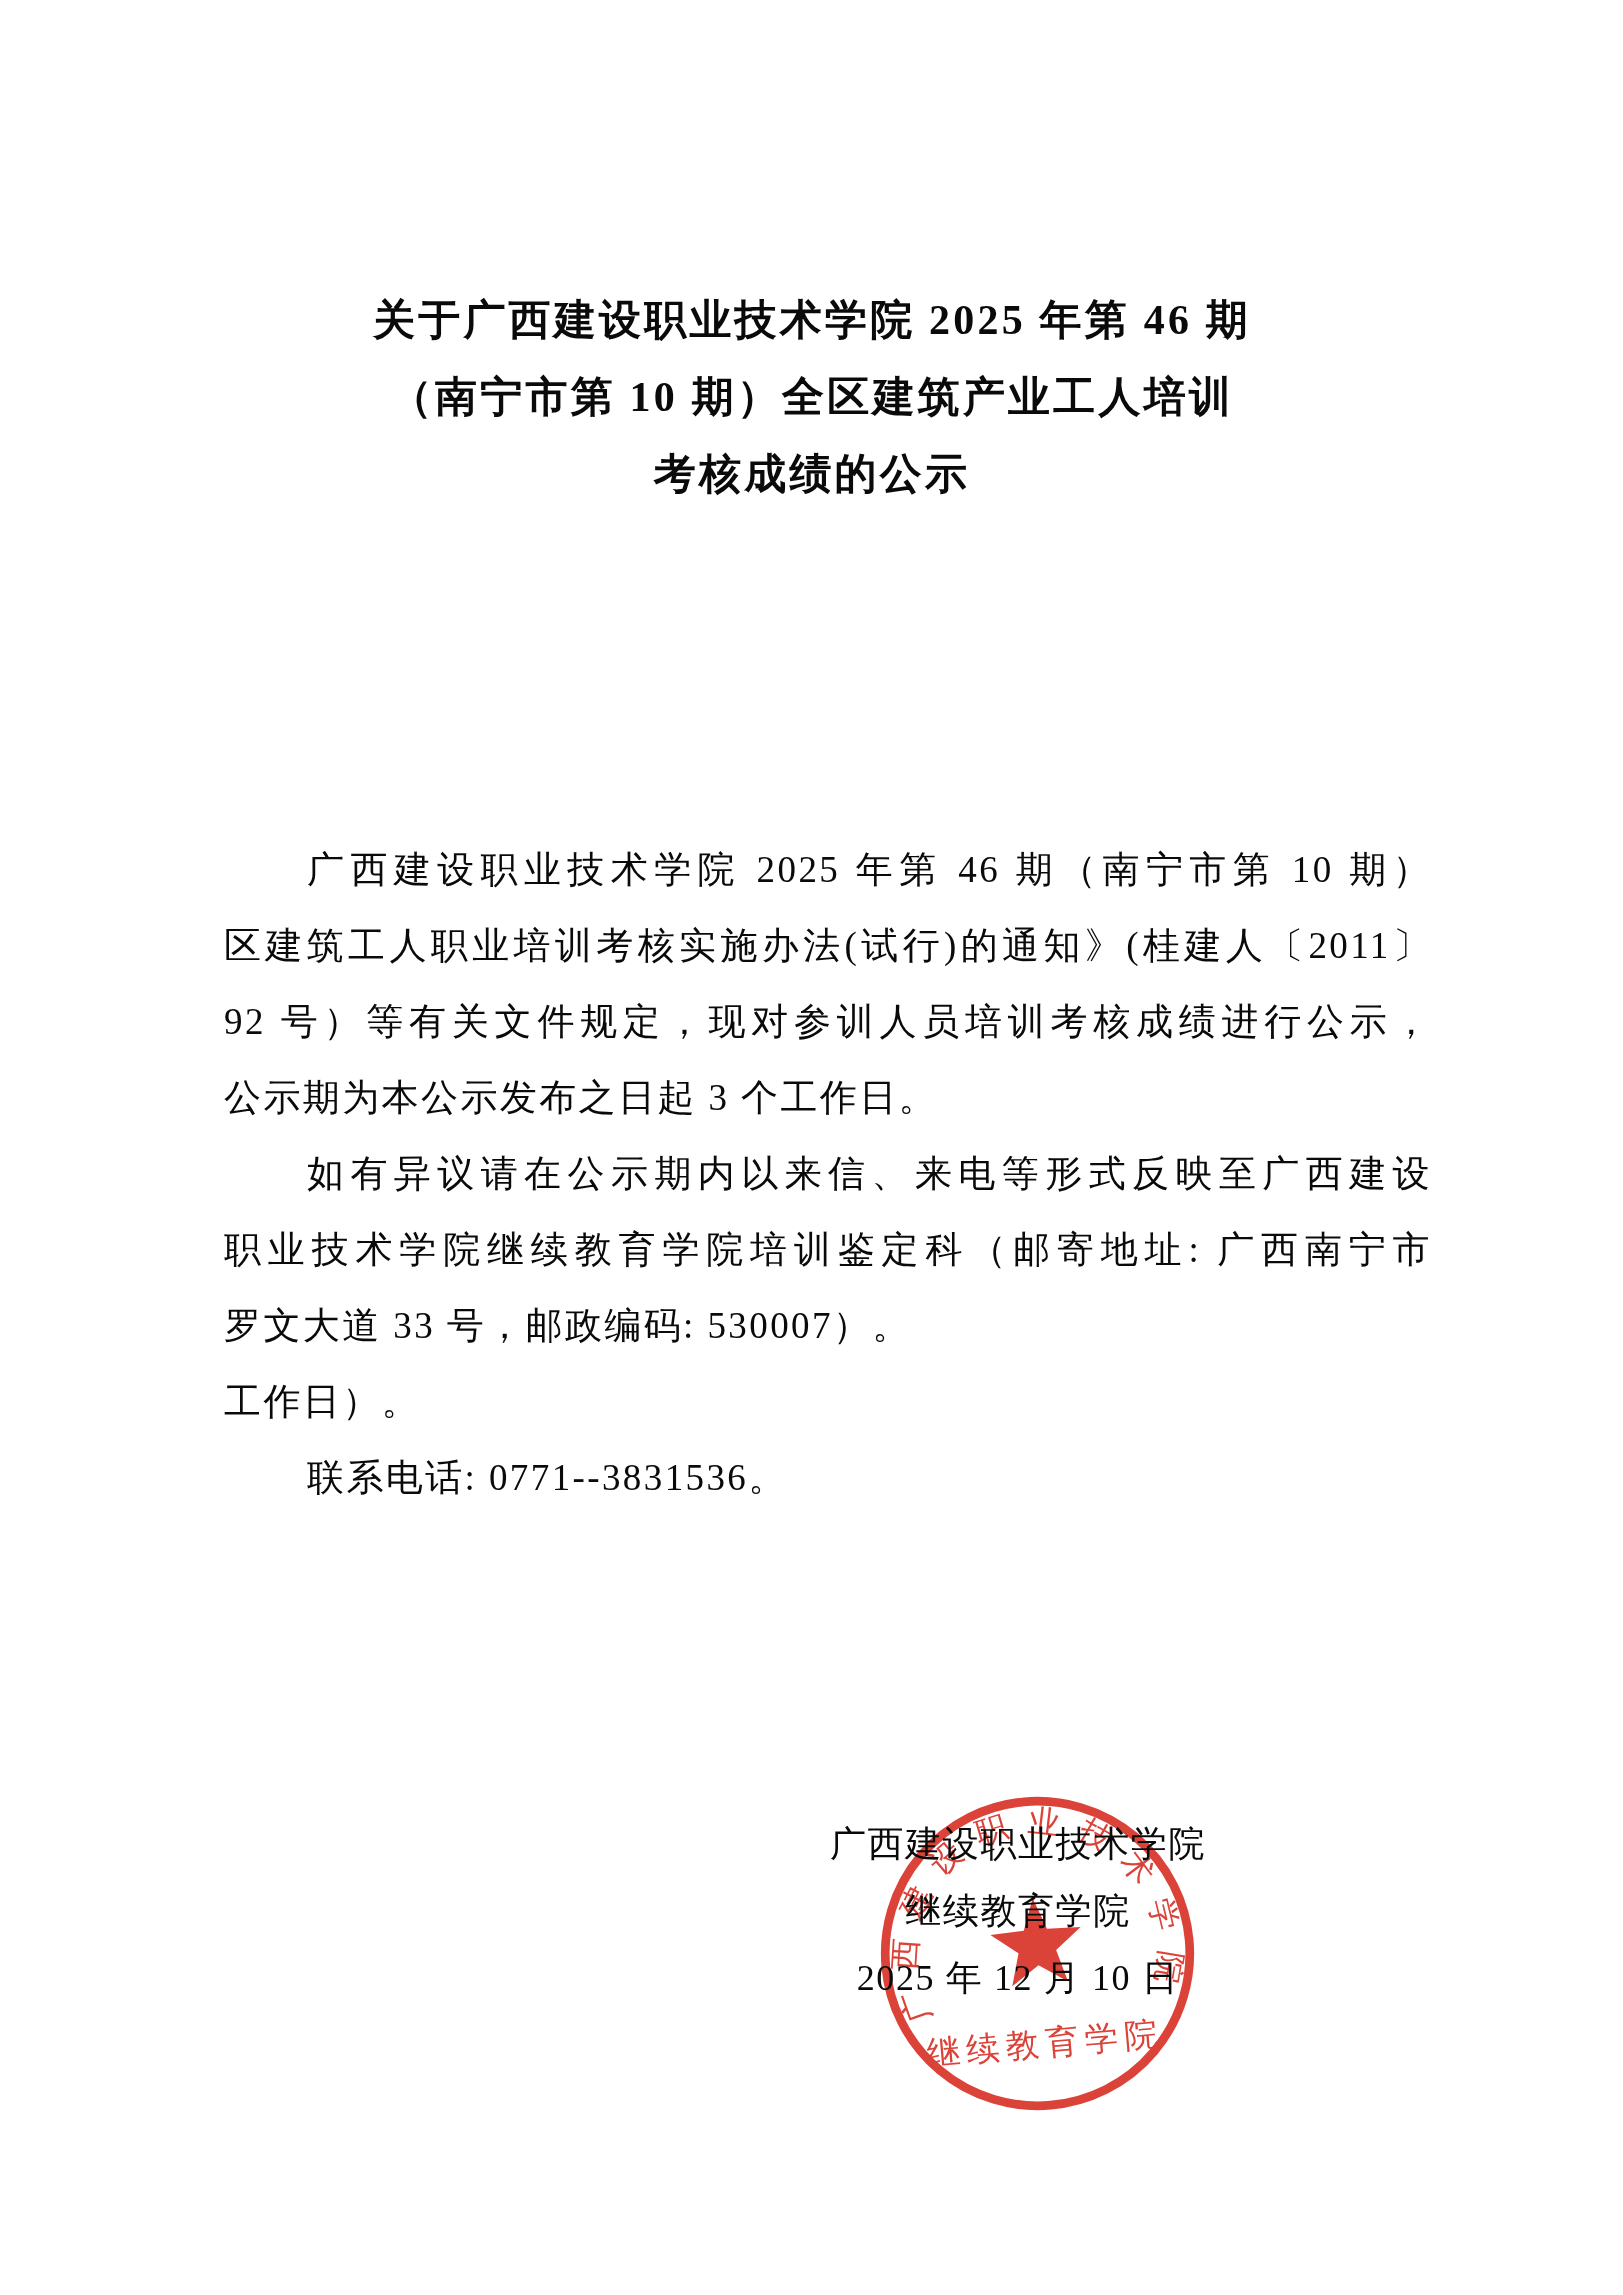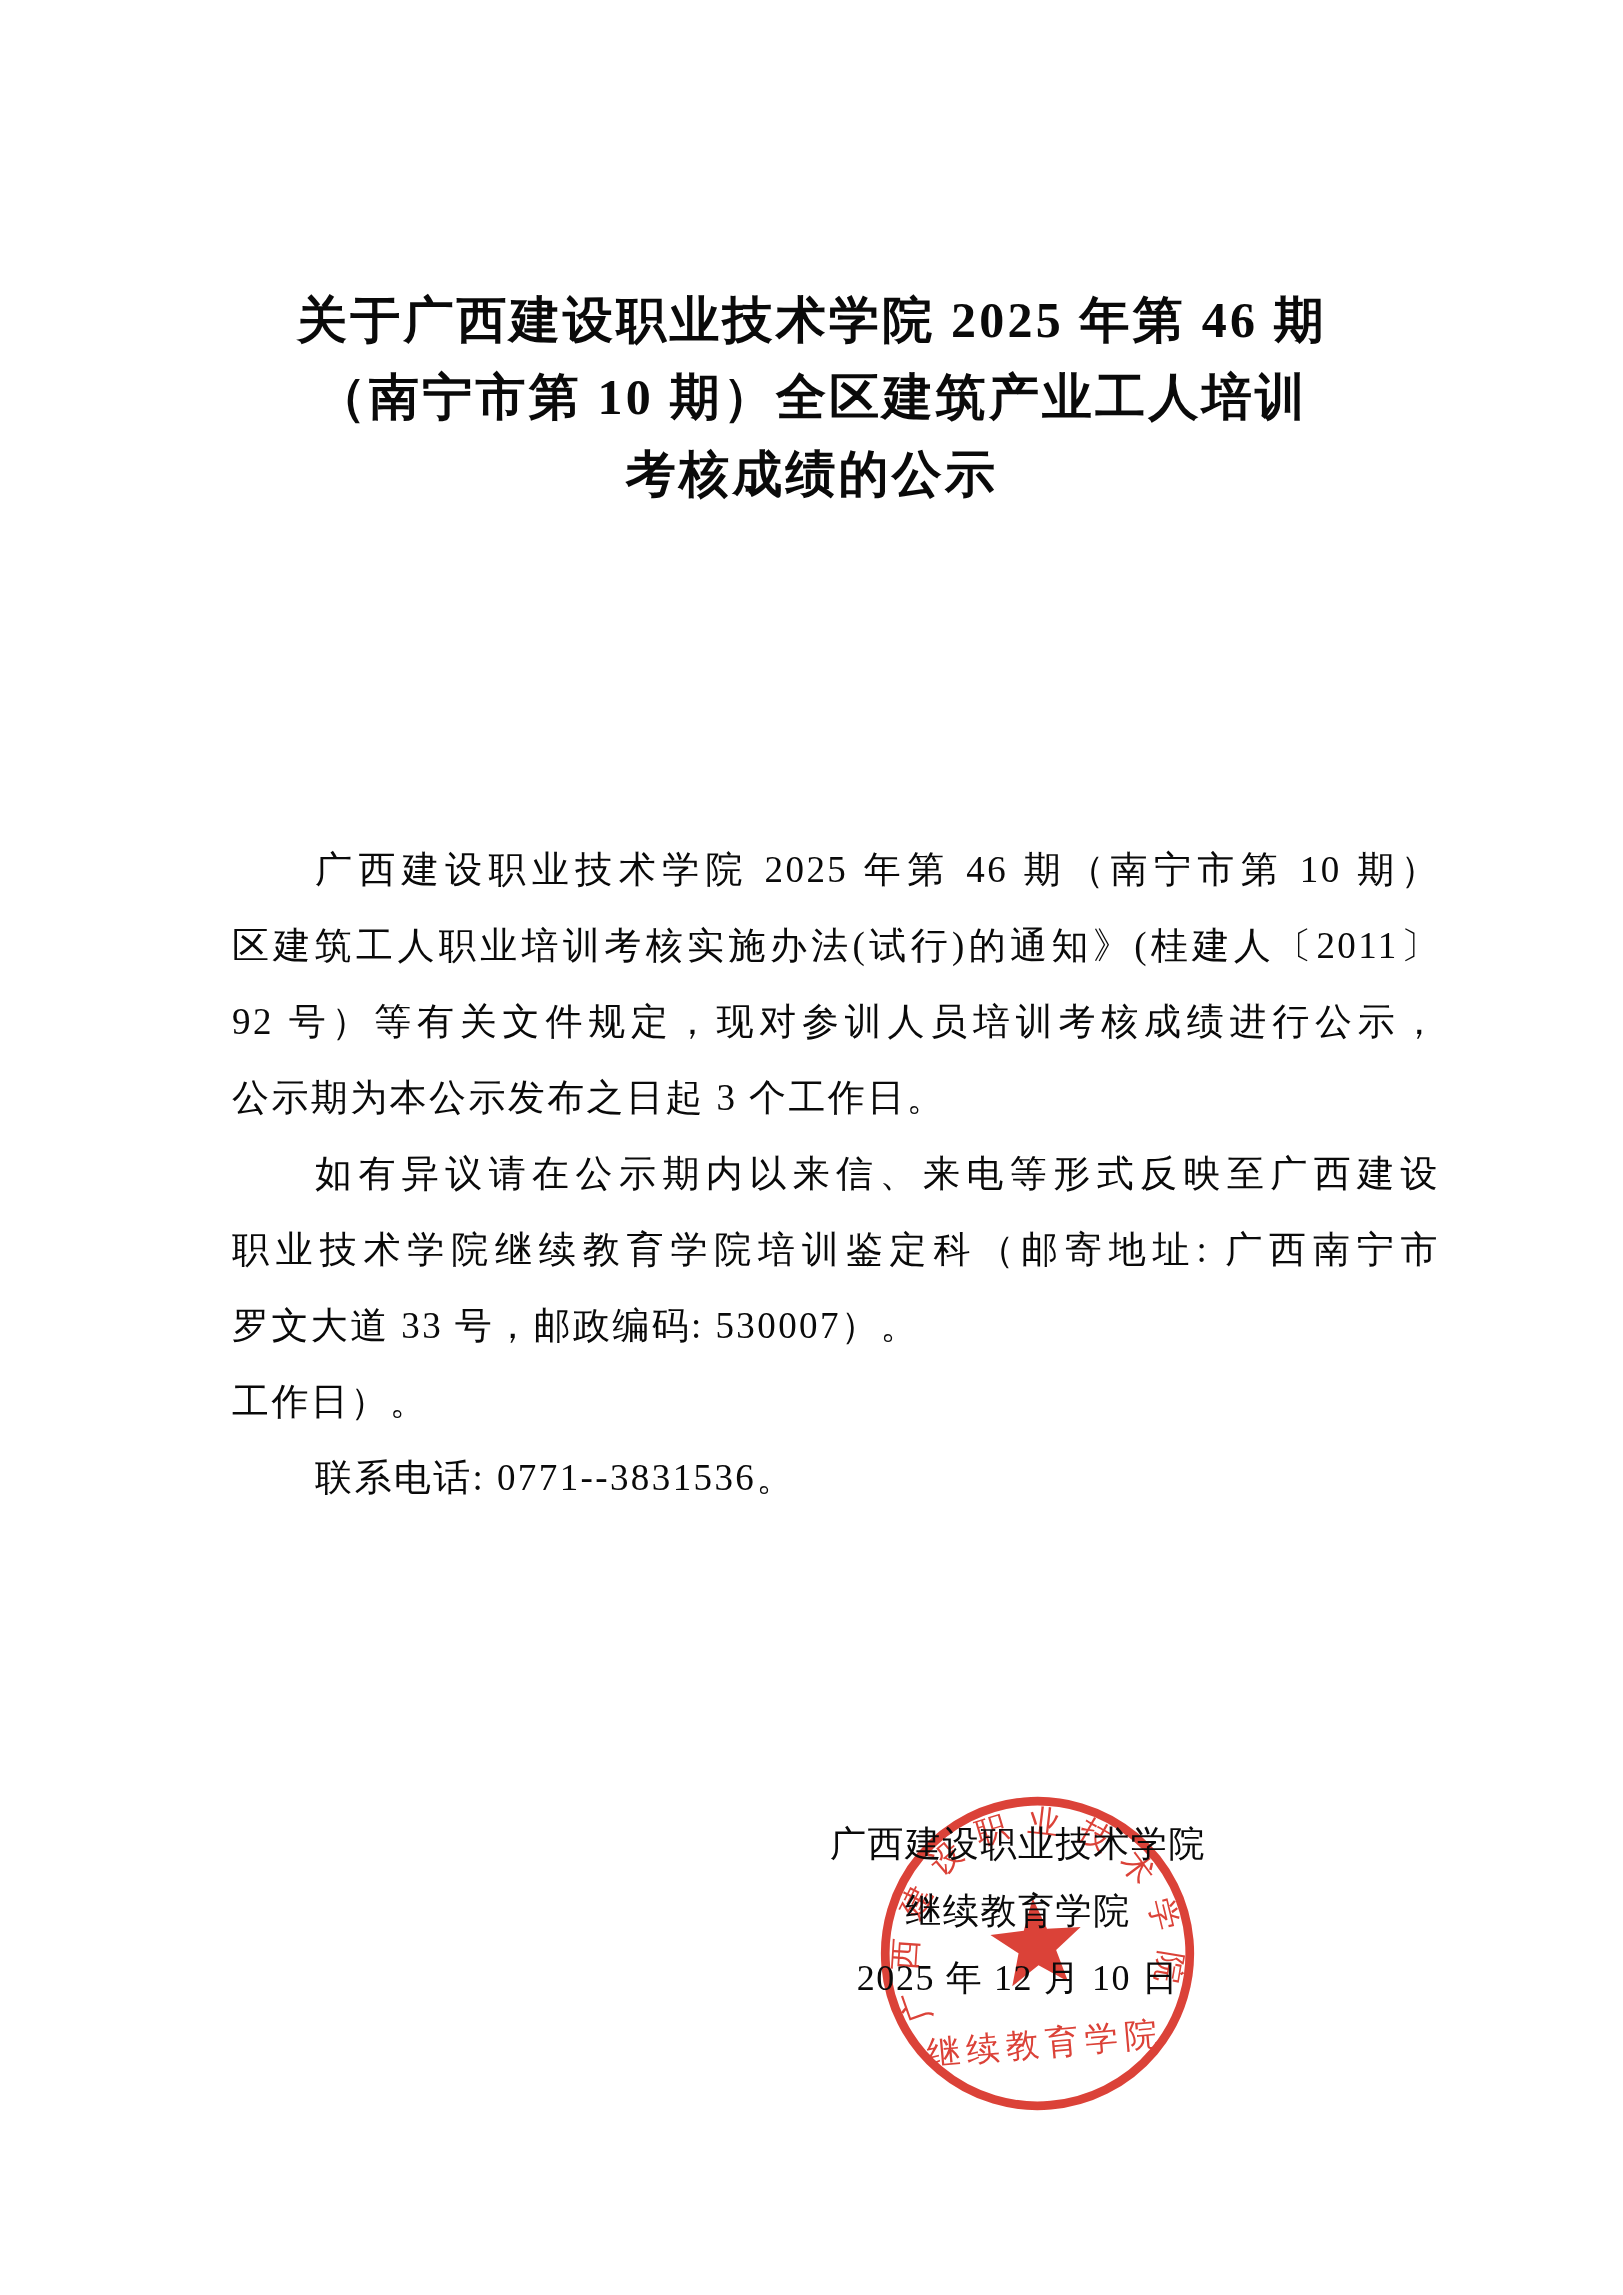--- a/index.html
+++ b/index.html
@@ -8,26 +8,26 @@
     width:1623px;height:2295px;
     background:#ffffff;
     overflow:hidden;
     font-family:"Liberation Serif","DejaVu Serif",serif;
     color:#0a0a0a;
   }
   .title{
     position:absolute;
     left:208px;top:282px;width:1208px;
     text-align:center;
-    font-size:50px;font-weight:bold;
+    font-size:42px;font-weight:bold;
     line-height:77px;letter-spacing:3.2px;
   }
   .body-block{
     position:absolute;
-    left:232px;top:601px;width:1208px;
+    left:224px;top:601px;width:1208px;
     font-size:37px;line-height:76px;letter-spacing:2.4px;
   }
   .bline{
     width:100%;height:76px;box-sizing:border-box;
     white-space:nowrap;
   }
   .bline.just{
     white-space:normal;
     text-align:justify;
     text-align-last:justify;

